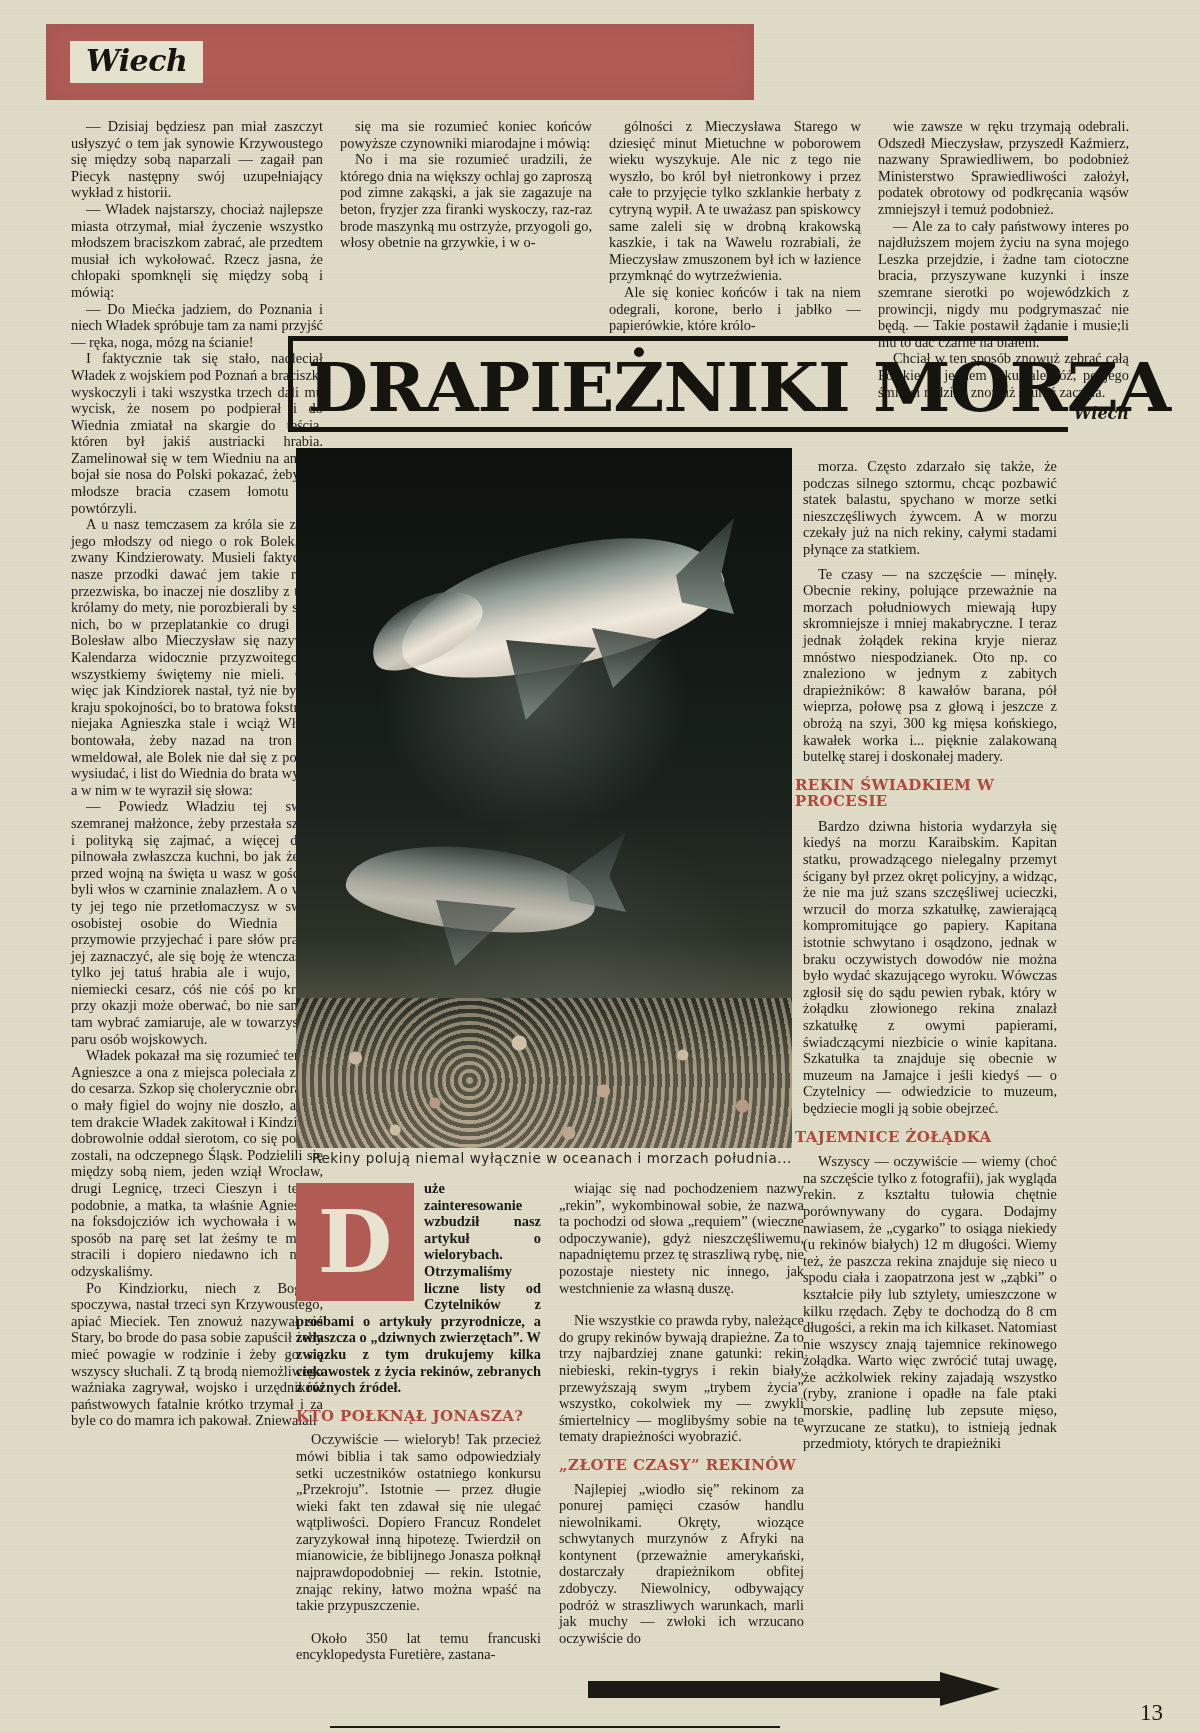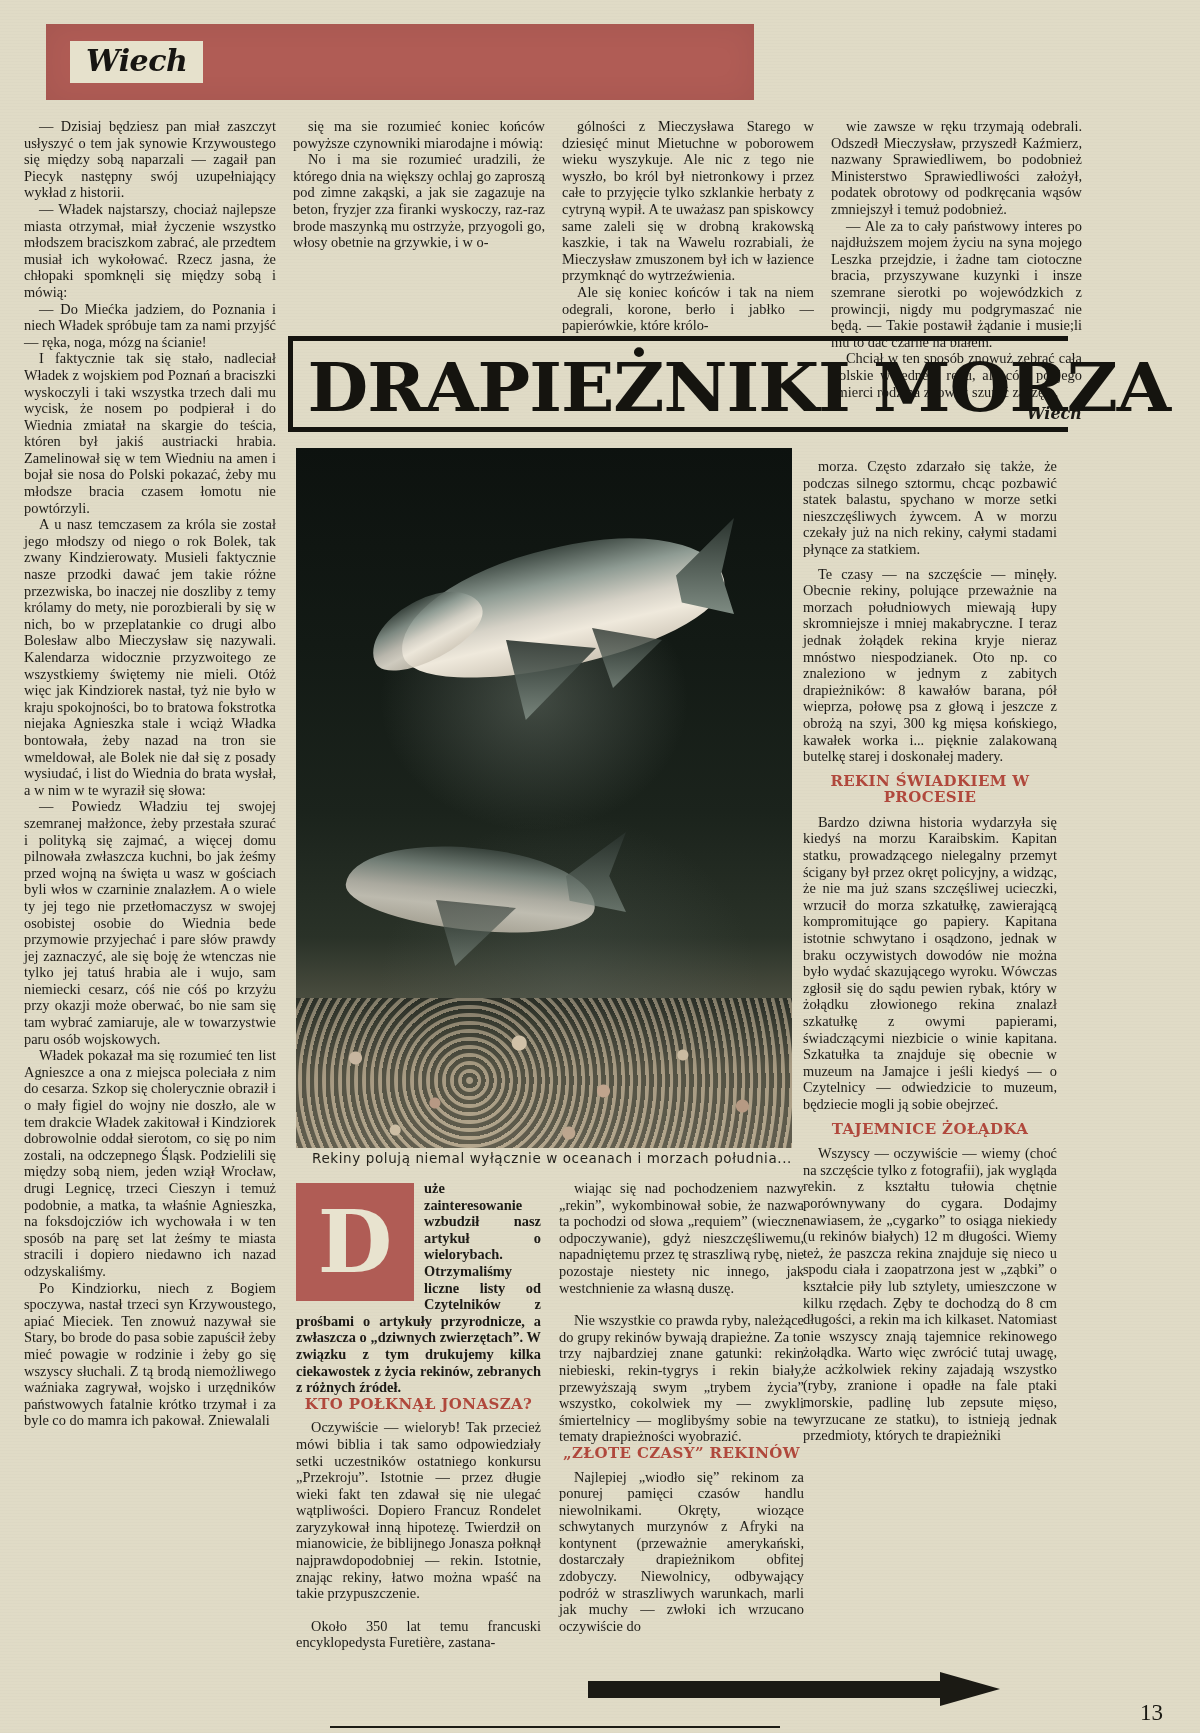--- a/index.html
+++ b/index.html
@@ -47,20 +47,21 @@
     line-height:1;
   }
 
   
   .wiech-cols{
     position:absolute; left:24px; top:118px; width:1152px;
     display:flex; gap:17px;
     font-size:14.4px; line-height:16.6px;
     text-align:justify;
     hyphens:auto;
+    justify-content:center;
   }
   .wiech-cols .col{ width:252px; }
   .wiech-cols .col.c1{ width:252px; }
   .wiech-cols .col.c2{ width:252px; }
   .wiech-cols .col.c3{ width:252px; }
   .wiech-cols .col.c4{ width:251px; }
   .wiech-cols p{ margin:0; text-indent:15px; }
   .signature{
     text-align:right;
     font-family:"DejaVu Serif", serif;
@@ -159,22 +160,22 @@
     text-align:center;
     margin:3px 10px 2px 0;
   }
   .lead{ font-weight:bold; }
   .sec-head{
     color:#b0483c;
     font-family:"DejaVu Serif", serif;
     font-weight:bold;
     font-size:15px;
     letter-spacing:.4px;
-    text-align:center;
-    margin:0 0 7px 0;
+    text-align:left;
+    margin:12px 0 7px 0;
     text-indent:0;
   }
 
   
   .right-col{
     position:absolute; left:795px; top:450px; width:270px;
     font-size:14.4px; line-height:16.6px; text-align:justify;
   }
   .right-col p{ margin:8px; text-indent:15px; }
 

